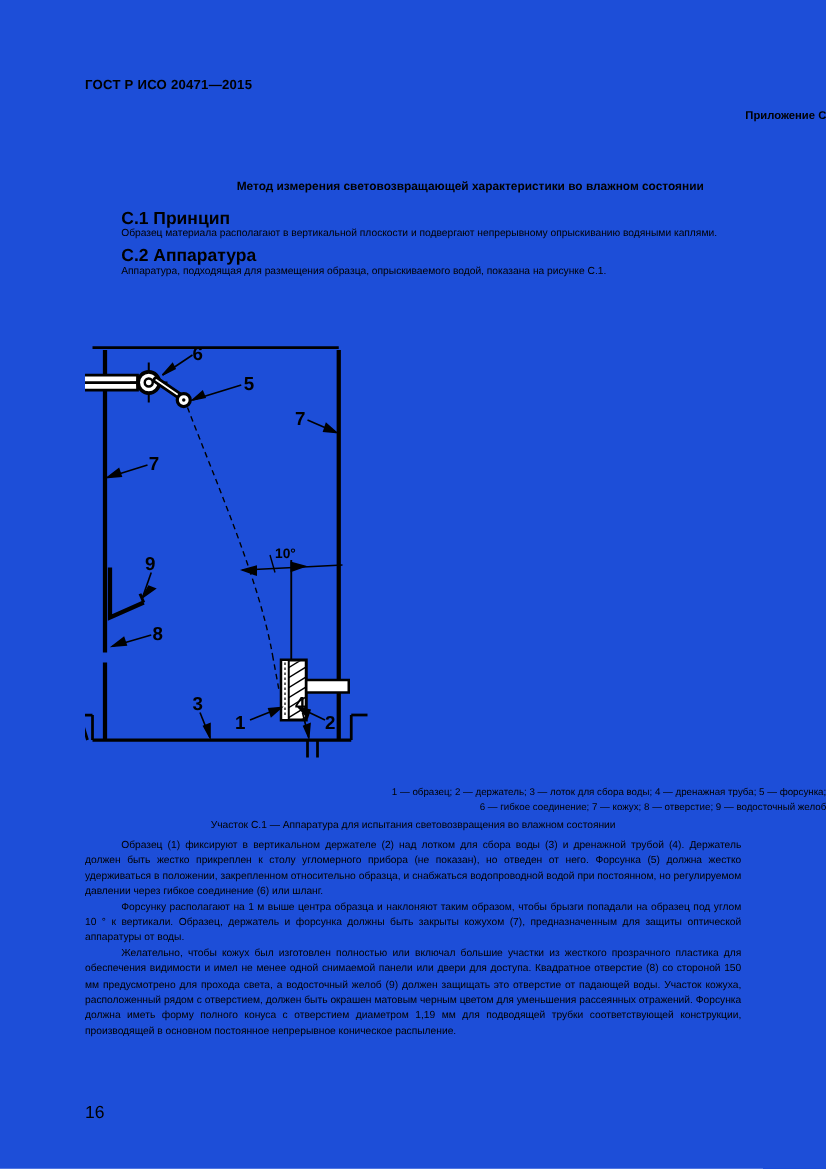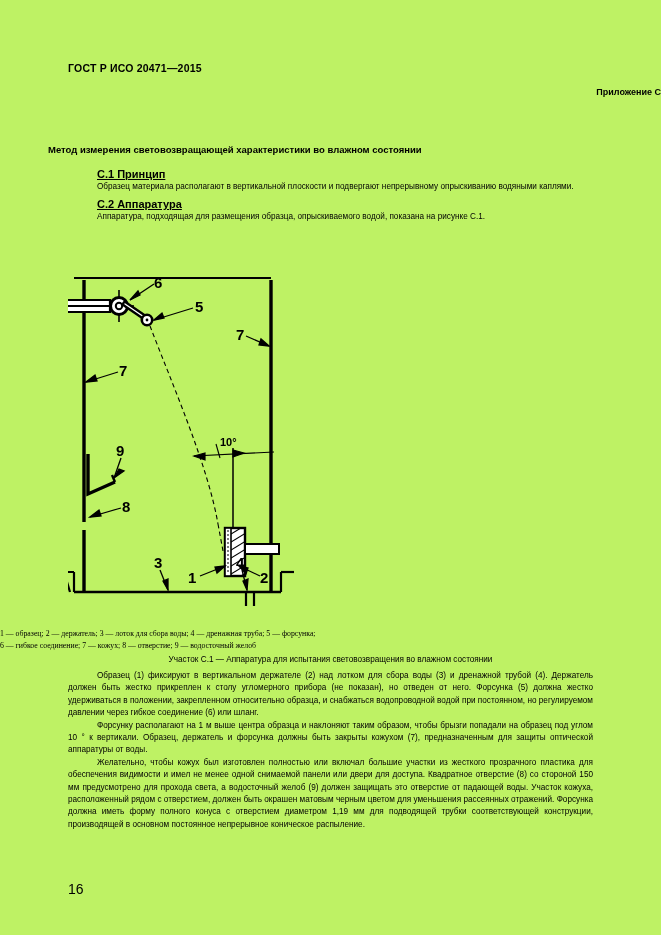--- a/index.html
+++ b/index.html
@@ -13,21 +13,21 @@
     position: relative;
     font-family: "Liberation Sans", sans-serif;
     color: #000000;
     overflow: hidden;
   }
   .page {
     position: absolute;
     left: 0; top: 0;
     width: 661px;
     height: 935px;
-    background: #bef264;
+    background: #1d4ed8;
   }
   .std-header {
     position: absolute;
     left: 68px;
     top: 62px;
     font-size: 10.5px;
     font-weight: bold;
     letter-spacing: 0.2px;
   }
   .annex-block {
@@ -38,38 +38,36 @@
     text-align: right;
     font-size: 9px;
     font-weight: bold;
     line-height: 13.5px;
   }
   .doc-title {
     position: absolute;
     left: 0;
     top: 144px;
     width: 563px;
-    text-align: left;
+    text-align: right;
     font-size: 9.5px;
     font-weight: bold;
-    margin-left: 48px;
   }
   .content {
     position: absolute;
     left: 68px;
     top: 168px;
     width: 525px;
     font-size: 8.2px;
     line-height: 12.4px;
   }
   .sec-head {
     font-weight: bold;
-    font-size: 11px;
+    font-size: 14px;
     margin: 0 0 1px 29px;
-    text-decoration: underline;
   }
   .sec-head.tight { margin-top: 4px; }
   p.body-par {
     margin: 0;
     text-align: justify;
     text-indent: 29px;
     text-justify: inter-word;
   }
   p.body-par:last-child { }
 
@@ -84,24 +82,23 @@
     position: relative;
     width: 525px;
     height: 342px;
   }
   .fig-canvas svg { display: block; }
   .fig-legend {
     position: absolute;
     left: 0;
     top: 628px;
     width: 661px;
-    text-align: left;
+    text-align: right;
     font-size: 7.8px;
     line-height: 11.6px;
-    font-family: Liberation Serif, serif;
   }
   .fig-caption {
     position: absolute;
     left: 0;
     top: 655px;
     width: 661px;
     text-align: center;
     font-size: 8.2px;
   }
 

